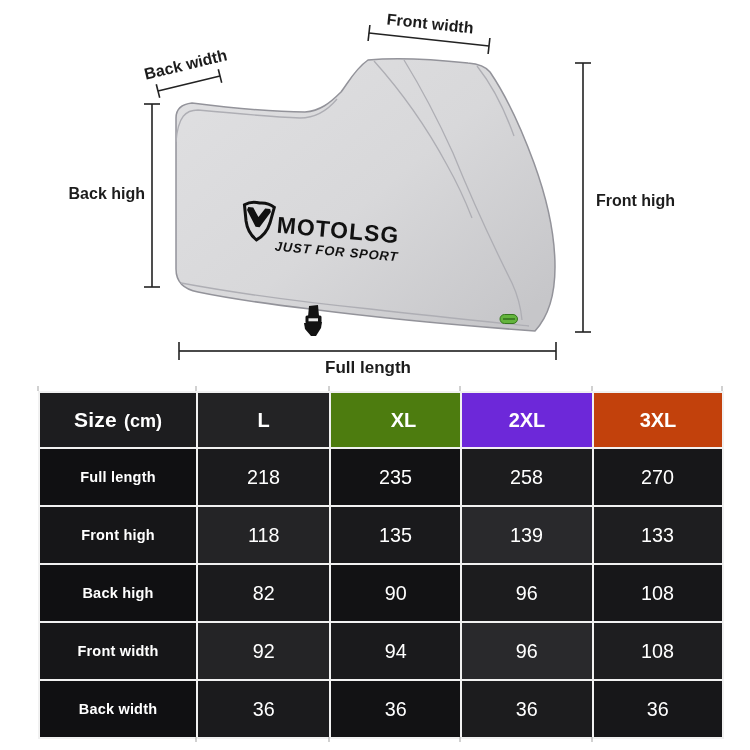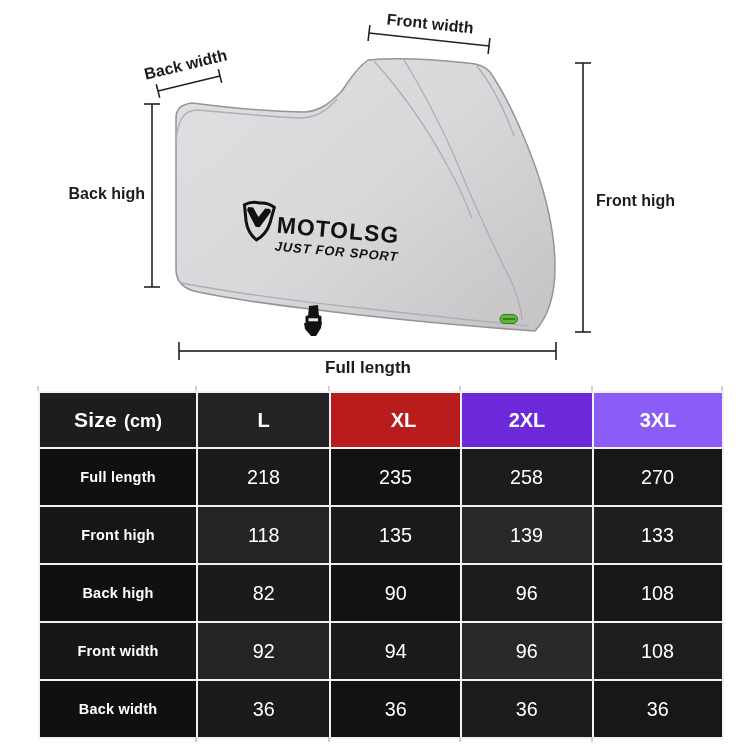--- a/index.html
+++ b/index.html
@@ -19,23 +19,23 @@
       color:#ffffff;padding:0;overflow:hidden;}
   .size-table col.c1{width:158px}.size-table col.c2{width:133px}
   .size-table col.c3{width:131px}.size-table col.c4{width:132px}.size-table col.c5{width:130px}
 
   .size-table thead tr{height:56px;}
   .size-table tbody tr{height:58px;}
 
   
   .size-table thead th:nth-child(1){background:#1d1d1f;}
   .size-table thead th:nth-child(2){background:#232325;}
-  .size-table thead th:nth-child(3){background:#b91c1c;padding-left:16px;}
+  .size-table thead th:nth-child(3){background:#4d7c0f;padding-left:16px;}
   .size-table thead th:nth-child(4){background:#6d28d9;}
-  .size-table thead th:nth-child(5){background:#8b5cf6;}
+  .size-table thead th:nth-child(5){background:#c2410c;}
   
   .size-table tbody tr:nth-child(odd) > *:nth-child(1){background:#101012;}
   .size-table tbody tr:nth-child(odd) > *:nth-child(2){background:#1b1b1d;}
   .size-table tbody tr:nth-child(odd) > *:nth-child(3){background:#121214;}
   .size-table tbody tr:nth-child(odd) > *:nth-child(4){background:#1c1c1e;}
   .size-table tbody tr:nth-child(odd) > *:nth-child(5){background:#171719;}
   
   .size-table tbody tr:nth-child(even) > *:nth-child(1){background:#161618;}
   .size-table tbody tr:nth-child(even) > *:nth-child(2){background:#242426;}
   .size-table tbody tr:nth-child(even) > *:nth-child(3){background:#1a1a1c;}

